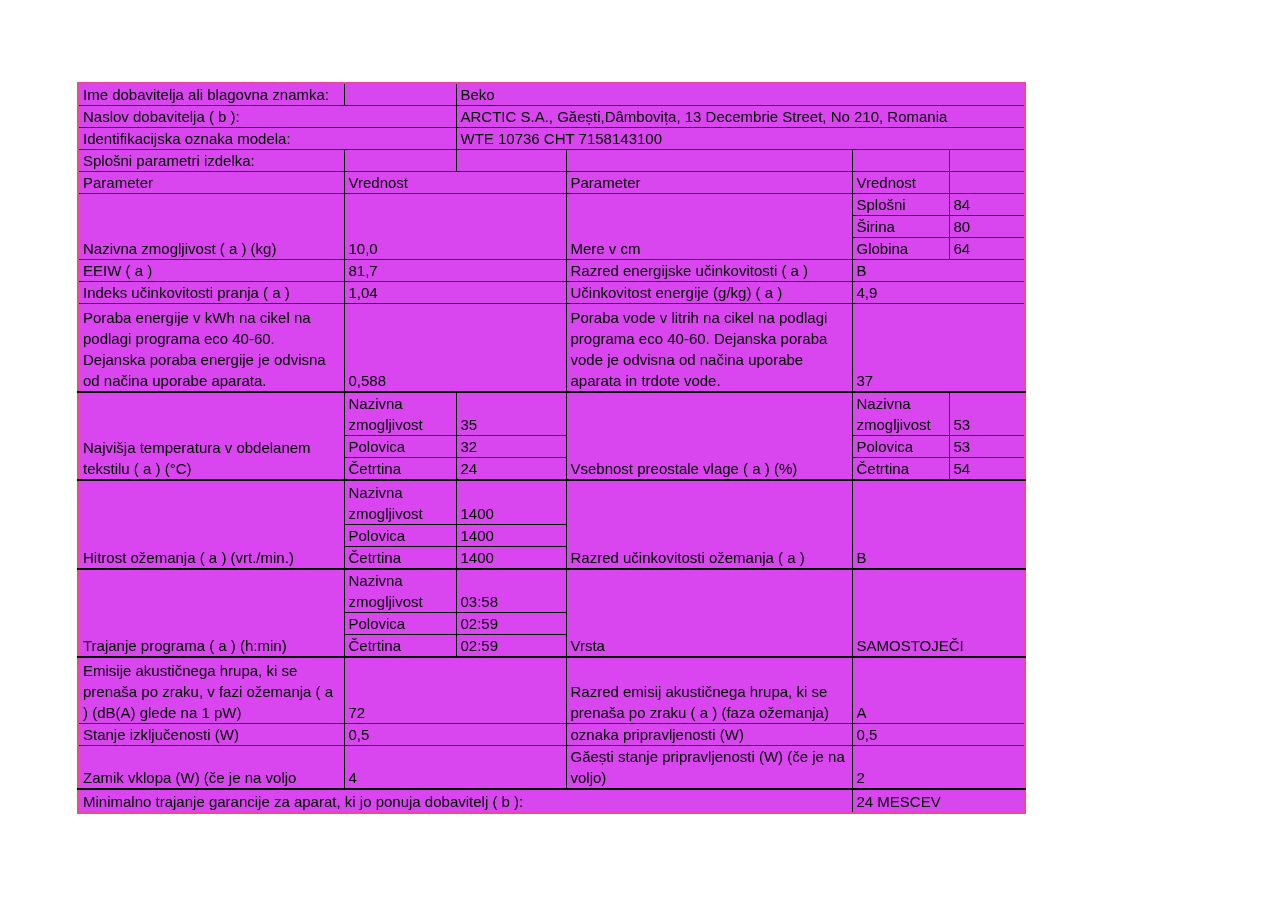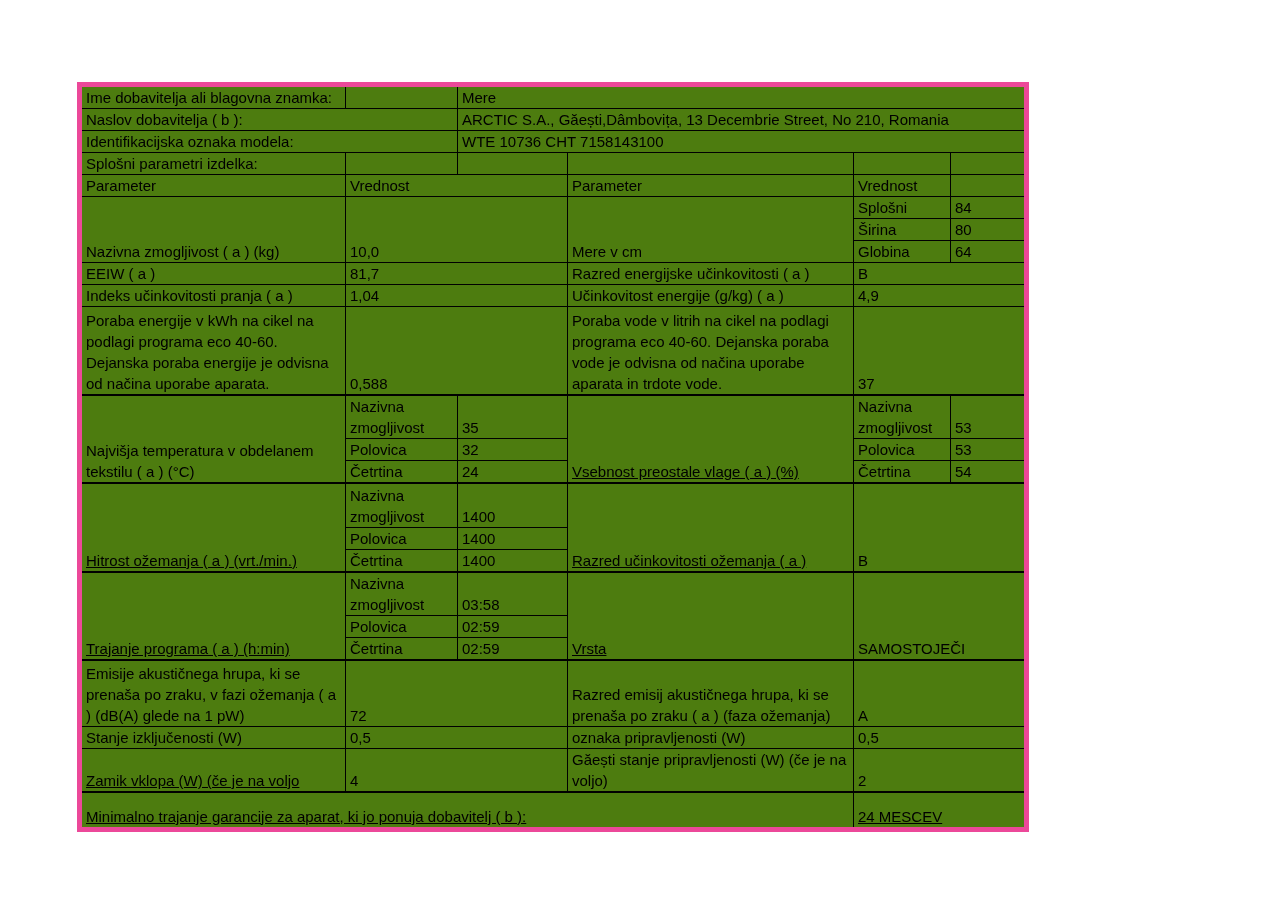--- a/index.html
+++ b/index.html
@@ -11,57 +11,57 @@
     color: #000000;
   }
   .sheet {
     position: absolute;
     left: 77px; top: 82px;
   }
   table.fiche {
     border-collapse: collapse;
     table-layout: fixed;
     width: 947px;
-    border: 5px solid #ec4899;
-    background: #4d7c0f;
+    border: 2px solid #ec4899;
+    background: #d946ef;
   }
   table.fiche td {
     border: 1px solid #000;
     padding: 0 4px;
     font-size: 15px;
     line-height: 21px;
     vertical-align: bottom;
     text-align: left;
     overflow: hidden;
     word-wrap: break-word;
   }
   tr.bt td { border-top-width: 2px; margin-top: 8px; }
   .ac { text-align: center; }
   .ar { text-align: right; }
-  .vm { vertical-align: middle; text-decoration: underline; }
+  .vm { vertical-align: middle; }
 </style>
 </head>
 <body>
 
 <div class="sheet">
   <table class="fiche">
     <colgroup>
       <col style="width:266px">
         <col style="width:112px">
         <col style="width:110px">
       <col style="width:286px">
         <col style="width:97px">
         <col style="width:76px">
     </colgroup>
 
     <tbody>
         <tr style="height:22px">
       <td>Ime dobavitelja ali blagovna znamka:</td>
       <td></td>
-      <td colspan="4" class="ac">Mere</td>
+      <td colspan="4" class="ac">Beko</td>
     </tr>
 
     <tr style="height:22px">
       <td colspan="2" class="ac">Naslov dobavitelja ( b ):</td>
       <td colspan="4" class="ac">ARCTIC S.A., Găești,Dâmbovița, 13 Decembrie Street, No 210, Romania</td>
     </tr>
 
     <tr style="height:22px">
       <td colspan="2" class="ac">Identifikacijska oznaka modela:</td>
       <td colspan="4" class="ac">WTE 10736 CHT 7158143100</td>
@@ -188,19 +188,19 @@
       <td colspan="2" class="ac">0,5</td>
     </tr>
 
     <tr style="height:44px">
       <td class="vm">Zamik vklopa (W) (če je na voljo</td>
       <td colspan="2" class="ac">4</td>
       <td>Găești stanje pripravljenosti (W) (če je na voljo)</td>
       <td colspan="2" class="ac">2</td>
     </tr>
 
-    <tr class="bt" style="height:37px">
+    <tr class="bt" style="height:24px">
       <td colspan="4" class="ac vm">Minimalno trajanje garancije za aparat, ki jo ponuja dobavitelj ( b ):</td>
       <td colspan="2" class="ac vm">24 MESCEV</td>
     </tr>
   </tbody>
     </table>
 </div>
 
 </body></html>

